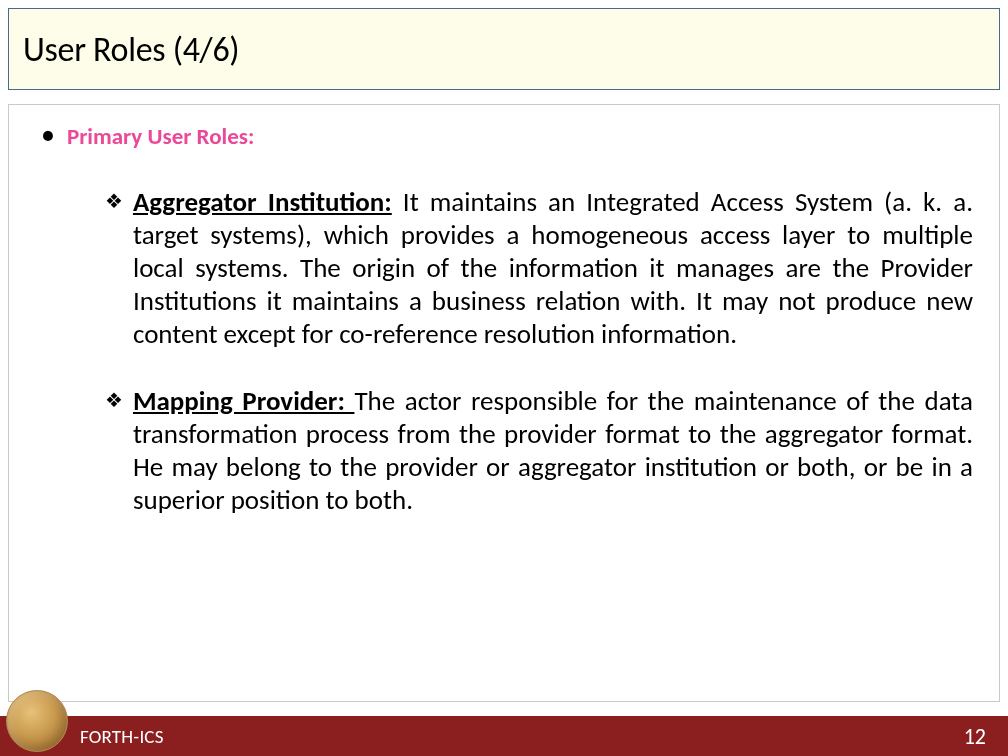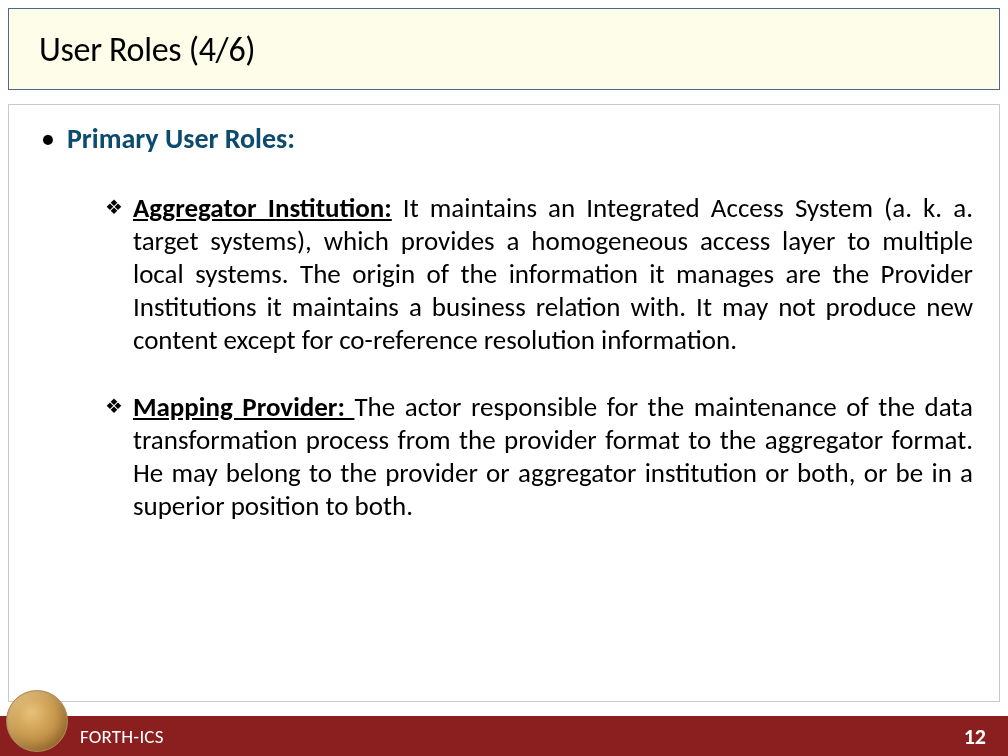--- a/index.html
+++ b/index.html
@@ -14,21 +14,21 @@
   .title-box {
     position: absolute;
     left: 8px;
     top: 8px;
     right: 8px;
     height: 82px;
     background: #fdfde9;
     border: 1.5px solid #4a6a8a;
     display: flex;
     align-items: center;
-    padding-left: 30px;
+    padding-left: 14px;
   }
   .title-text {
     font-size: 34px;
     font-weight: 400;
     color: #000;
     letter-spacing: -0.3px;
   }
   .content-box {
     position: absolute;
     left: 8px;
@@ -45,23 +45,23 @@
     display: flex;
     align-items: baseline;
   }
   .bullet-dot {
     font-size: 28px;
     line-height: 1;
     margin-right: 12px;
     color: #000;
   }
   .level1-text {
-    font-size: 28px;
+    font-size: 23px;
     font-weight: 700;
-    color: #0c4a6e;
+    color: #ec4899;
   }
   .level2 {
     margin-left: 64px;
     margin-right: 4px;
     margin-bottom: 34px;
   }
   .level2-row {
     display: flex;
     align-items: flex-start;
   }
@@ -96,21 +96,21 @@
     padding: 0 22px 0 80px;
     color: #ffffff;
   }
   .footer-left {
     font-size: 19px;
     font-weight: 400;
     letter-spacing: 0.2px;
   }
   .footer-right {
     font-size: 22px;
-    font-weight: 700;
+    font-weight: 400;
   }
   .logo {
     position: absolute;
     left: 6px;
     bottom: 4px;
     width: 62px;
     height: 62px;
     border-radius: 50%;
     background: radial-gradient(circle at 40% 35%, #e8c27a 0%, #c89a4e 45%, #a87735 75%, #8a5f28 100%);
     border: 1px solid #b08a4a;

